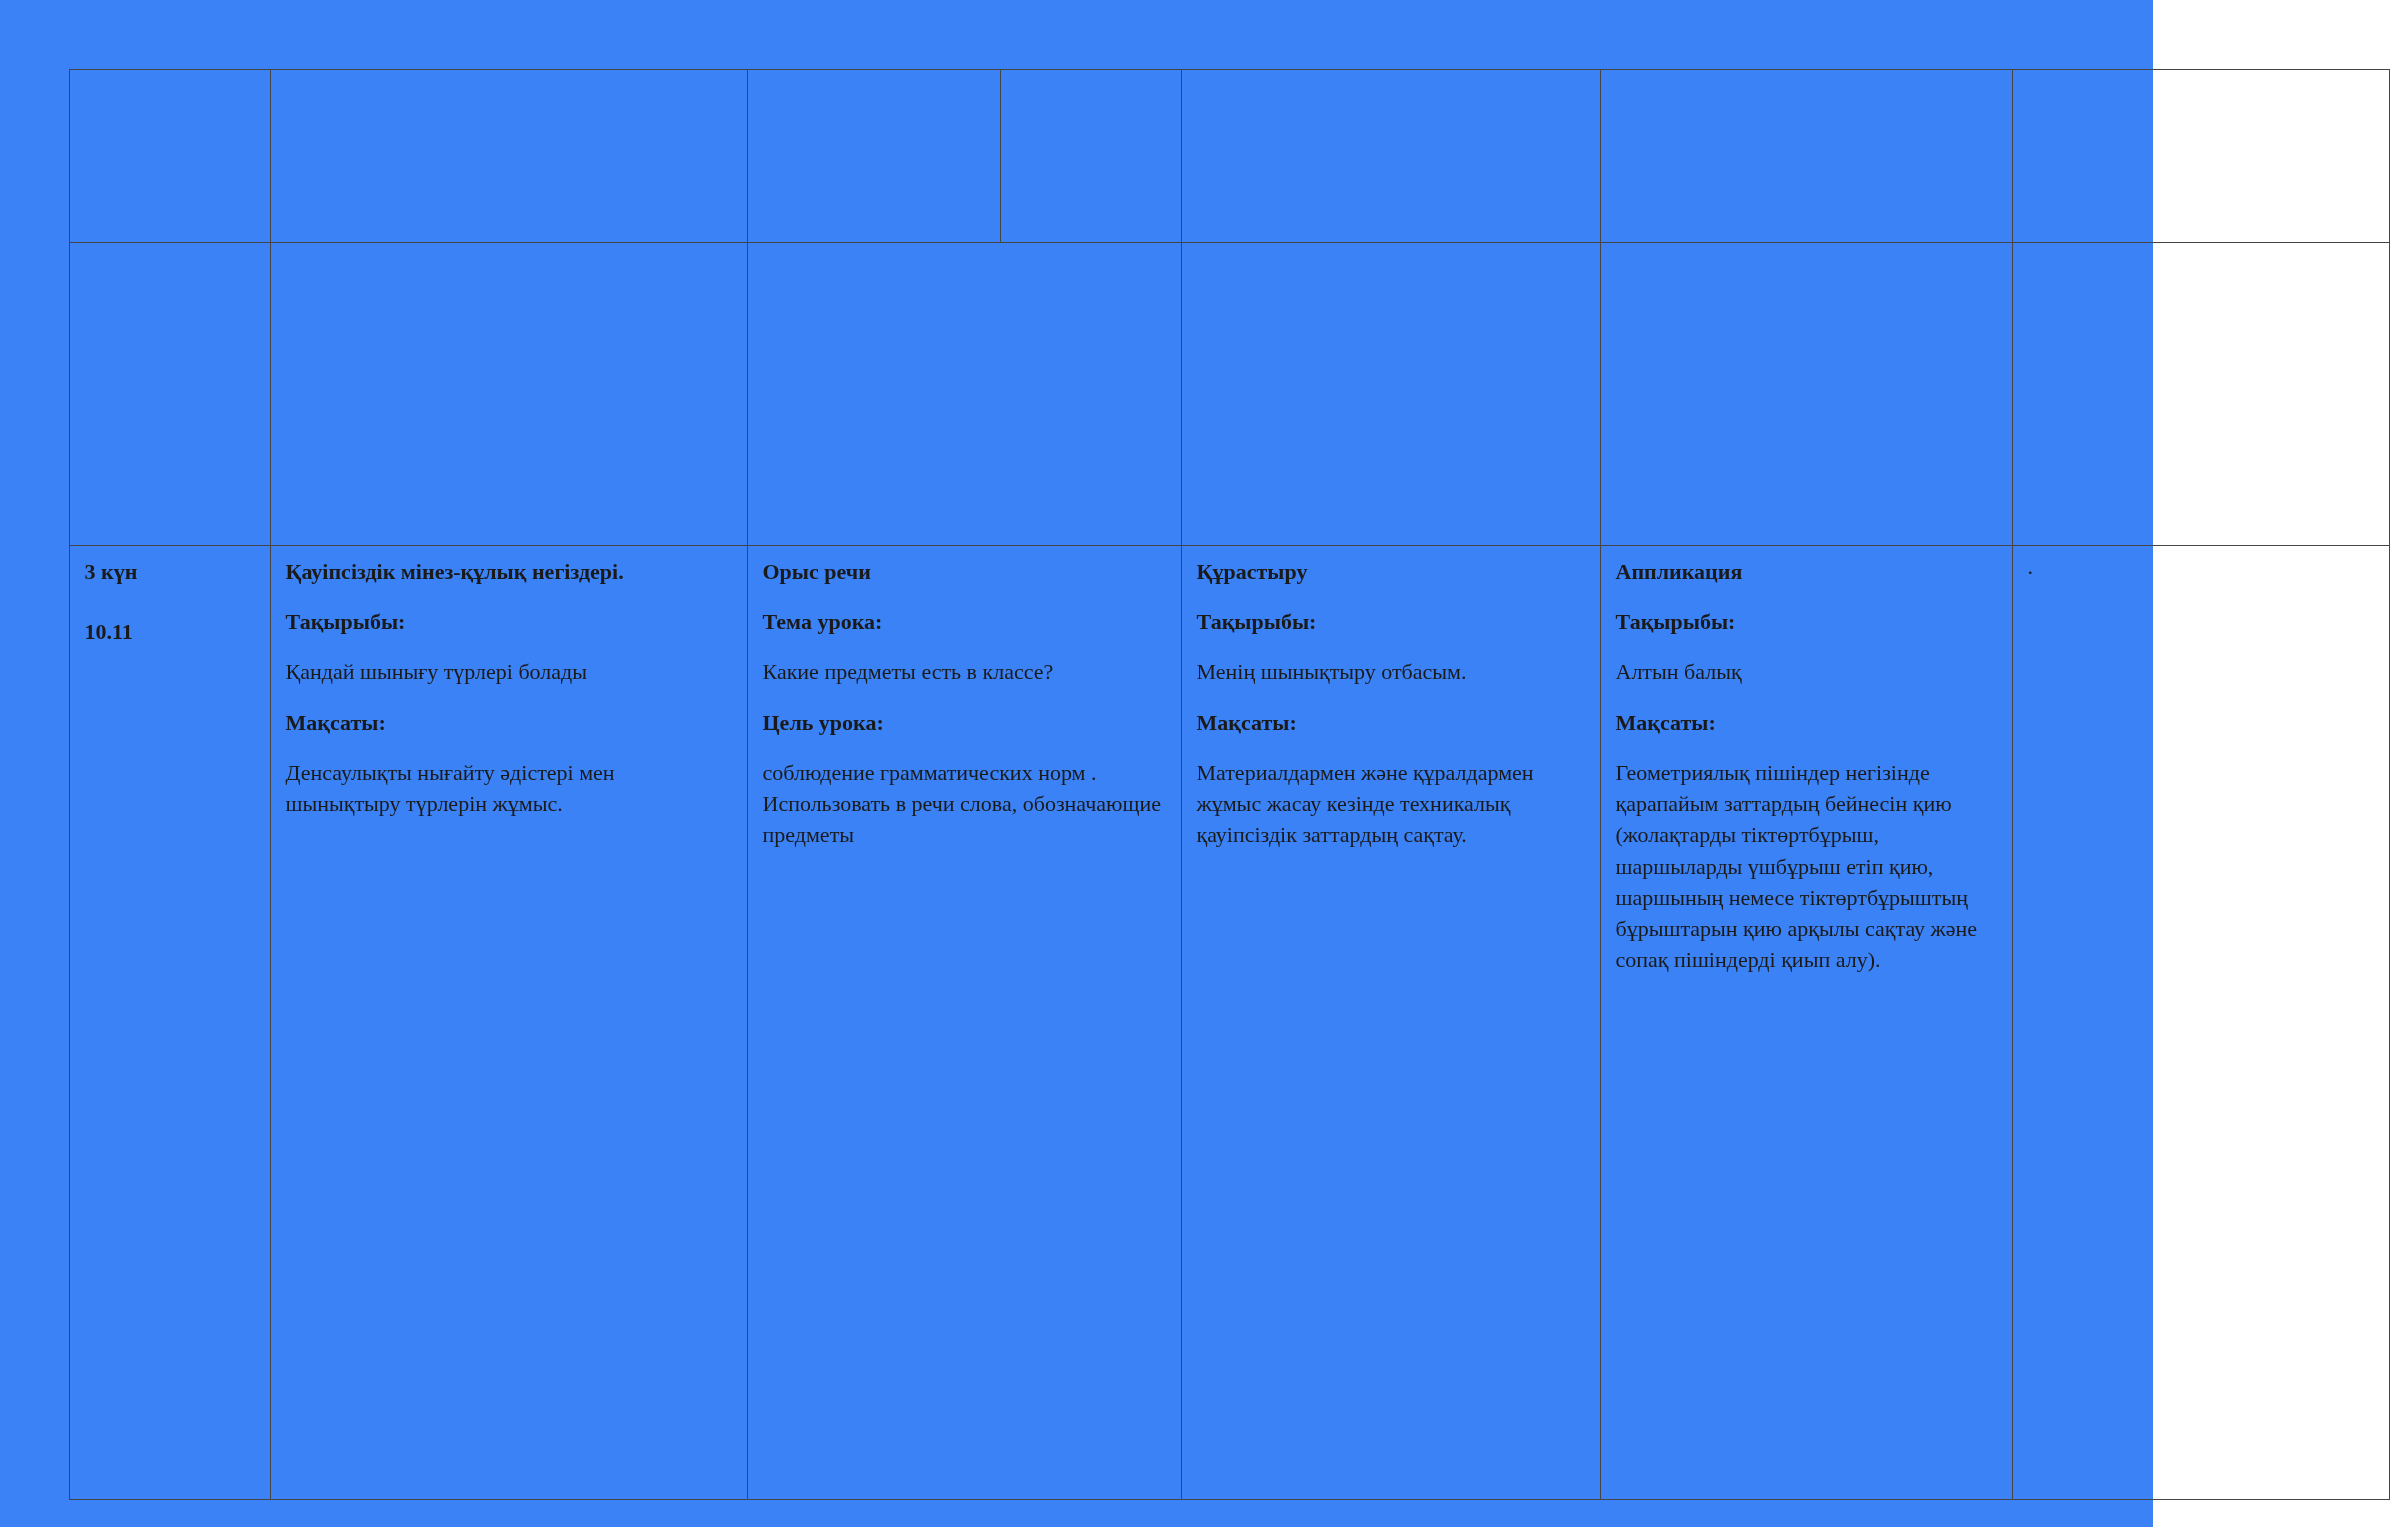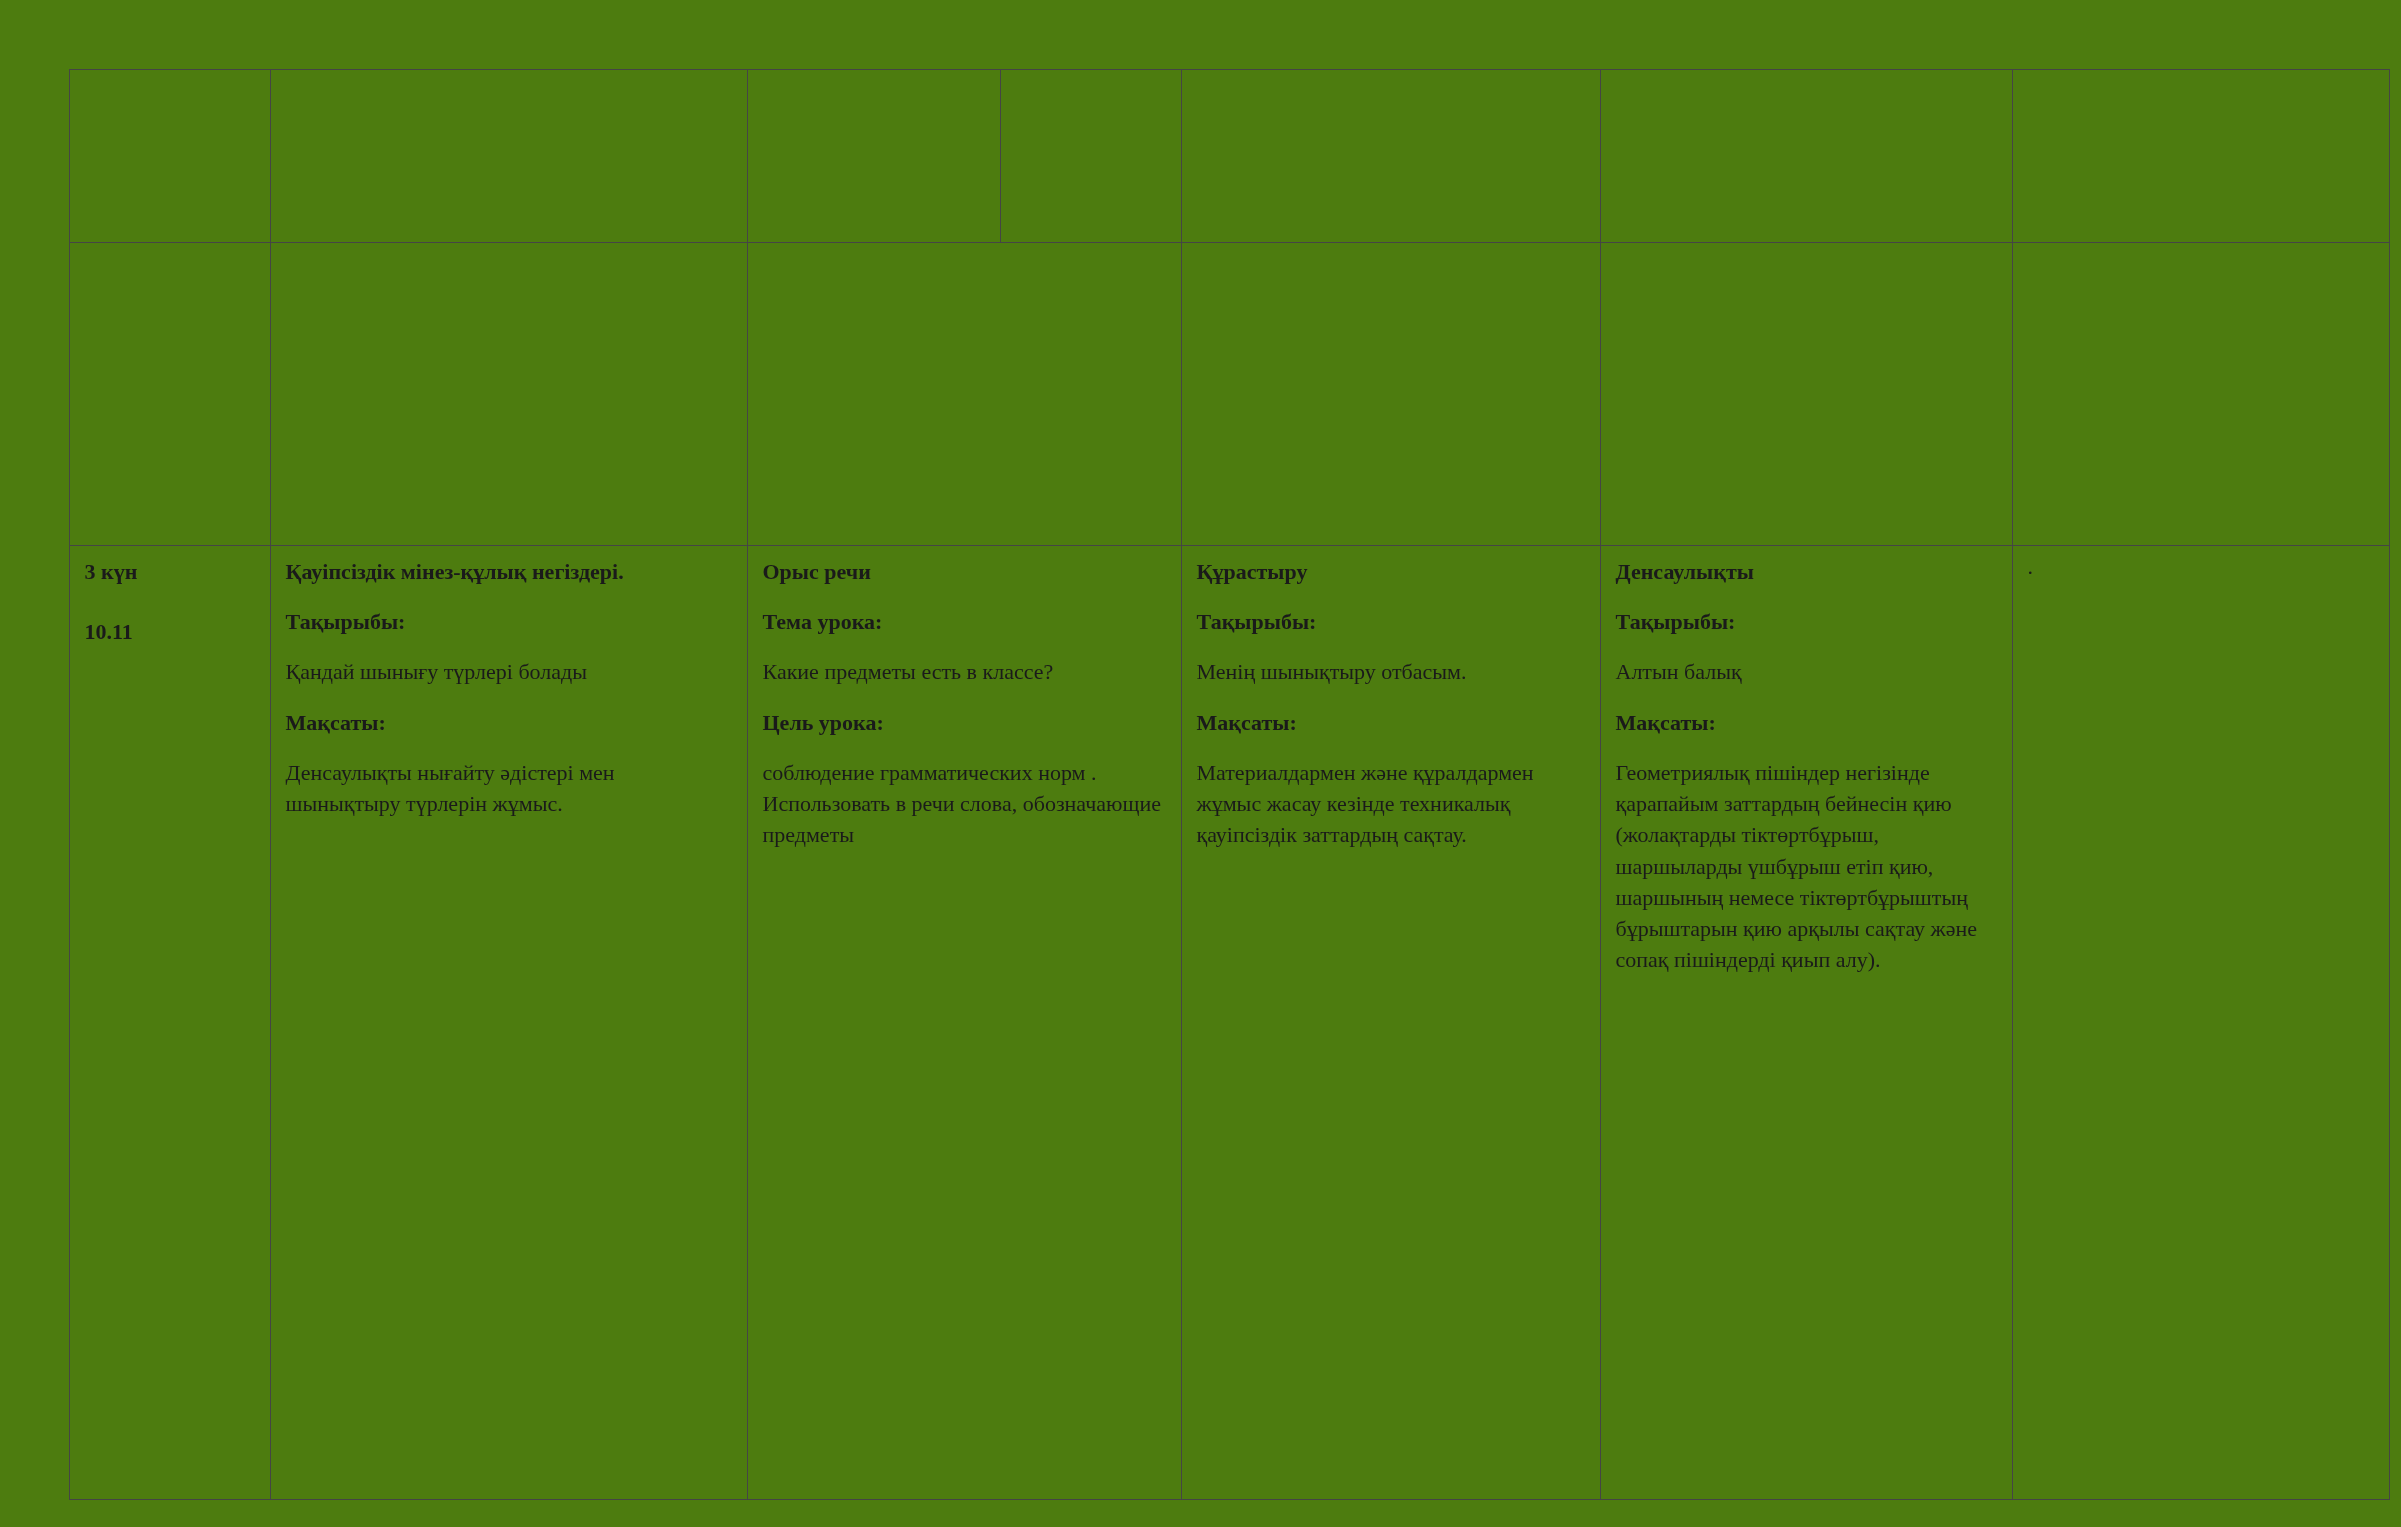--- a/index.html
+++ b/index.html
@@ -13,23 +13,23 @@
     font-family: "Liberation Serif", serif;
     color: #1a1a1a;
     position: relative;
     overflow: hidden;
   }
 
   .page {
     position: absolute;
     left: 0;
     top: 0;
-    width: 2401px;
+    width: 2153px;
     height: 1528px;
-    background: #4d7c0f;
+    background: #3b82f6;
   }
 
   
   .doc-table {
     position: absolute;
     left: 69px;
     top: 69px;
     width: 2321px;
     border-collapse: collapse;
     table-layout: fixed;
@@ -136,21 +136,21 @@
 
         <td>
           <p class="b">Құрастыру</p>
           <p class="b">Тақырыбы:</p>
           <p>Менің шынықтыру отбасым.</p>
           <p class="b">Мақсаты:</p>
           <p>Материалдармен және құралдармен жұмыс жасау кезінде техникалық қауіпсіздік заттардың сақтау.</p>
         </td>
 
         <td>
-          <p class="b">Денсаулықты</p>
+          <p class="b">Аппликация</p>
           <p class="b">Тақырыбы:</p>
           <p>Алтын балық</p>
           <p class="b">Мақсаты:</p>
           <p>Геометриялық пішіндер негізінде қарапайым заттардың бейнесін қию (жолақтарды тіктөртбұрыш, шаршыларды үшбұрыш етіп қию, шаршының немесе тіктөртбұрыштың бұрыштарын қию арқылы сақтау және сопақ пішіндерді қиып алу).</p>
         </td>
 
         <td>
           <p class="dot">.</p>
         </td>
 

